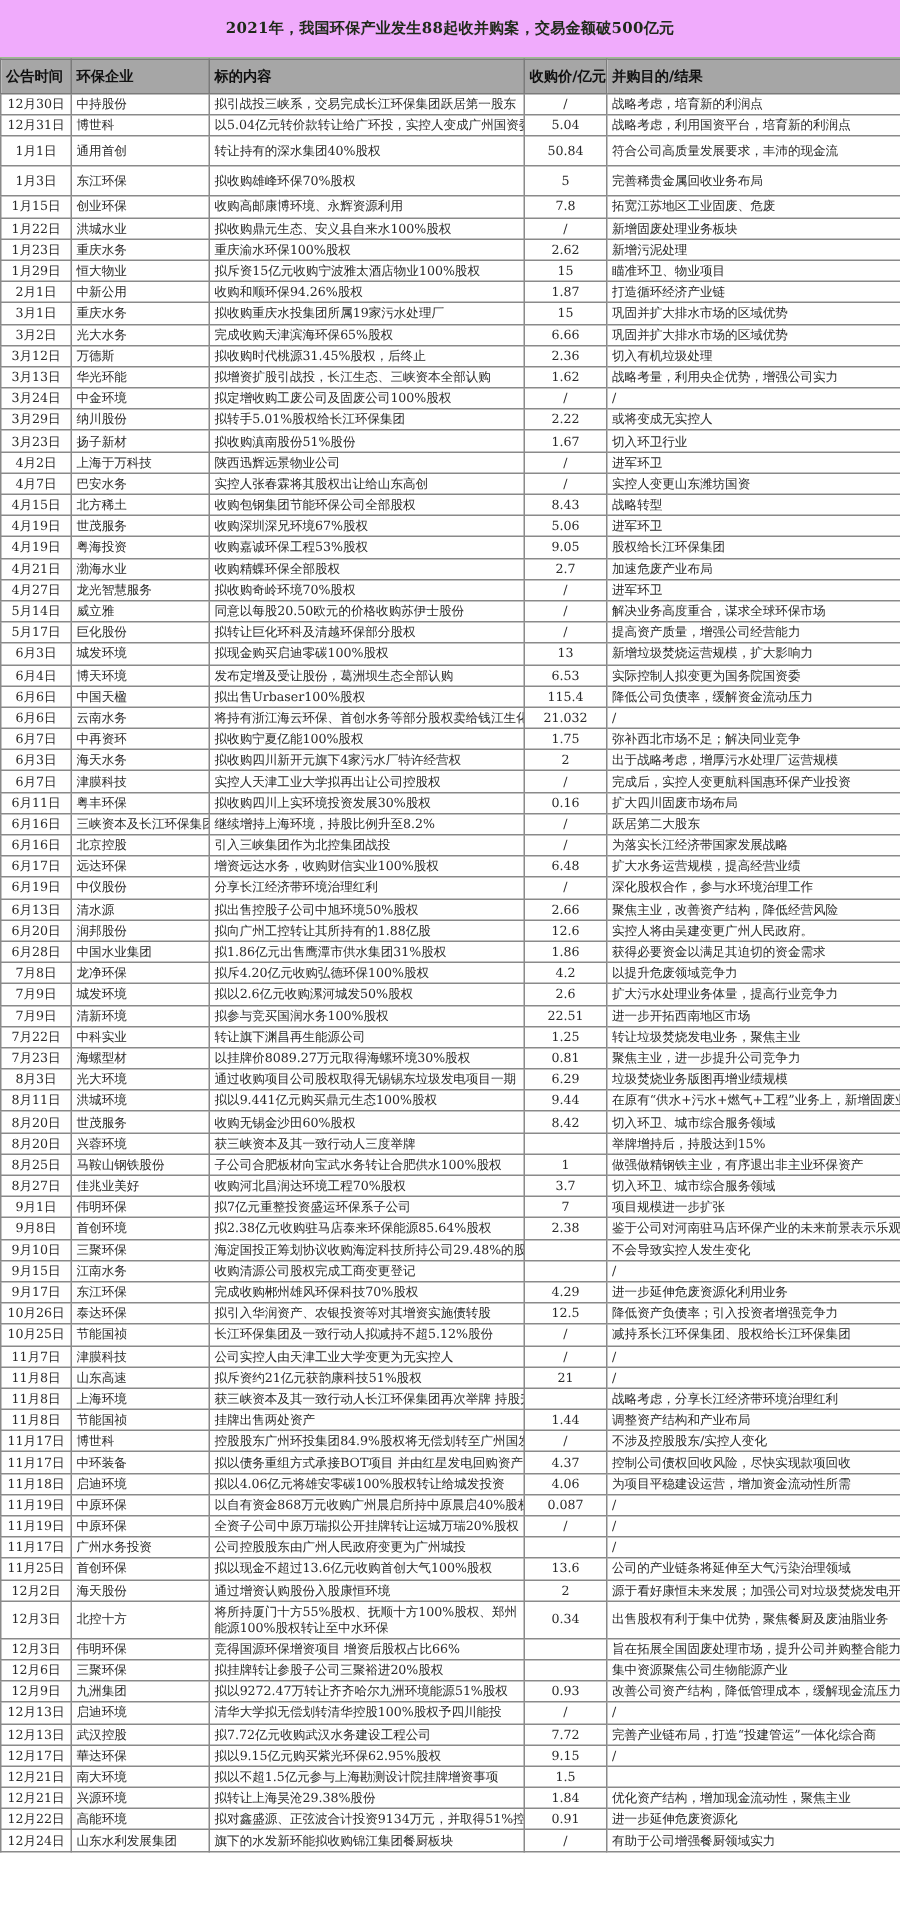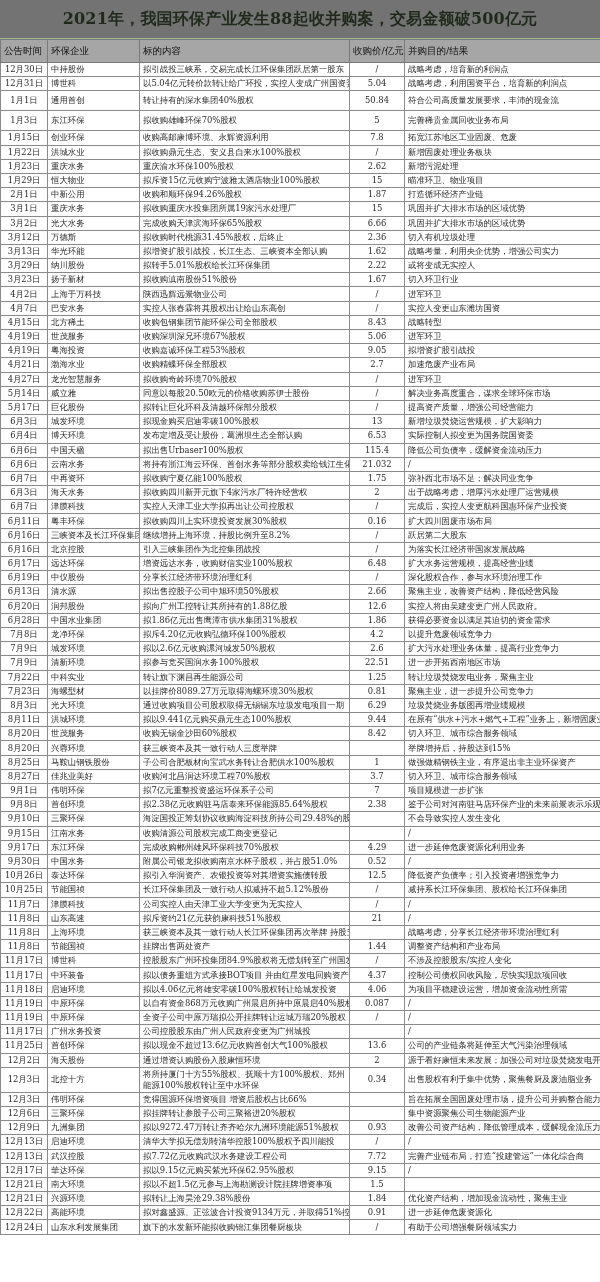--- a/index.html
+++ b/index.html
@@ -1,24 +1,24 @@
 <!DOCTYPE html>
 <html><head>
 <meta charset="utf-8">
 <style>
   html, body { margin: 0; padding: 0; background: #ffffff; }
   body { width: 600px; height: 1282px; overflow: hidden; font-family: "DejaVu Serif", "Liberation Serif", serif; color: #222; }
-  .title-bar { height: 38px; background: #737373; border-bottom: 1px solid #9bbd8c; display: flex; align-items: center; justify-content: center; font-size: 16px; font-weight: bold; color: #1f2a1a; letter-spacing: 0.2px; }
+  .title-bar { height: 38px; background: #f0abfc; border-bottom: 1px solid #9bbd8c; display: flex; align-items: center; justify-content: center; font-size: 10px; font-weight: bold; color: #1f2a1a; letter-spacing: 0.2px; }
   table { border-collapse: collapse; width: 600px; table-layout: fixed; }
   col.c-date { width: 47px; }
   col.c-co { width: 92px; }
   col.c-target { width: 210px; }
   col.c-price { width: 55px; }
   col.c-goal { width: 196px; }
-  th { background: #a6a6a6; color: #111; font-size: 9.5px; font-weight: normal; text-align: left; padding: 0 3px; height: 22px; border: 1px solid #7a7a7a; white-space: nowrap; overflow: hidden; }
+  th { background: #a6a6a6; color: #111; font-size: 9.5px; font-weight: bold; text-align: left; padding: 0 3px; height: 22px; border: 1px solid #7a7a7a; white-space: nowrap; overflow: hidden; }
   td { font-size: 8.4px; height: 13.2px; padding: 0 3px; border: 1px solid #8a8a8a; white-space: nowrap; overflow: hidden; line-height: 13px; color: #2a2a2a; }
   td.date { text-align: center; }
   td.price { text-align: center; }
   tr.tall td { height: 19px; }
   tr.wrap td.target { white-space: normal; line-height: 10.5px; height: 24px; }
   tr.wrap td { height: 24px; }
 </style>
 </head>
 <body>
 
@@ -127,20 +127,27 @@
         <td>切入有机垃圾处理</td>
       </tr>
       <tr>
         <td class="date">3月13日</td>
         <td>华光环能</td>
         <td class="target">拟增资扩股引战投，长江生态、三峡资本全部认购</td>
         <td class="price">1.62</td>
         <td>战略考量，利用央企优势，增强公司实力</td>
       </tr>
       <tr>
+        <td class="date">3月24日</td>
+        <td>中金环境</td>
+        <td class="target">拟定增收购工废公司及固废公司100%股权</td>
+        <td class="price">/</td>
+        <td>/</td>
+      </tr>
+      <tr>
         <td class="date">3月29日</td>
         <td>纳川股份</td>
         <td class="target">拟转手5.01%股权给长江环保集团</td>
         <td class="price">2.22</td>
         <td>或将变成无实控人</td>
       </tr>
       <tr>
         <td class="date">3月23日</td>
         <td>扬子新材</td>
         <td class="target">拟收购滇南股份51%股份</td>
@@ -173,21 +180,21 @@
         <td>世茂服务</td>
         <td class="target">收购深圳深兄环境67%股权</td>
         <td class="price">5.06</td>
         <td>进军环卫</td>
       </tr>
       <tr>
         <td class="date">4月19日</td>
         <td>粤海投资</td>
         <td class="target">收购嘉诚环保工程53%股权</td>
         <td class="price">9.05</td>
-        <td>拟增资扩股引战投</td>
+        <td>股权给长江环保集团</td>
       </tr>
       <tr>
         <td class="date">4月21日</td>
         <td>渤海水业</td>
         <td class="target">收购精蝶环保全部股权</td>
         <td class="price">2.7</td>
         <td>加速危废产业布局</td>
       </tr>
       <tr>
         <td class="date">4月27日</td>
@@ -419,27 +426,20 @@
         <td class="target">收购清源公司股权完成工商变更登记</td>
         <td class="price"></td>
         <td>/</td>
       </tr>
       <tr>
         <td class="date">9月17日</td>
         <td>东江环保</td>
         <td class="target">完成收购郴州雄风环保科技70%股权</td>
         <td class="price">4.29</td>
         <td>进一步延伸危废资源化利用业务</td>
-      </tr>
-      <tr>
-        <td class="date">9月30日</td>
-        <td>中国水务</td>
-        <td class="target">附属公司银龙拟收购南京水杯子股权，并占股51.0%</td>
-        <td class="price">0.52</td>
-        <td>/</td>
       </tr>
       <tr>
         <td class="date">10月26日</td>
         <td>泰达环保</td>
         <td class="target">拟引入华润资产、农银投资等对其增资实施债转股</td>
         <td class="price">12.5</td>
         <td>降低资产负债率；引入投资者增强竞争力</td>
       </tr>
       <tr>
         <td class="date">10月25日</td>

